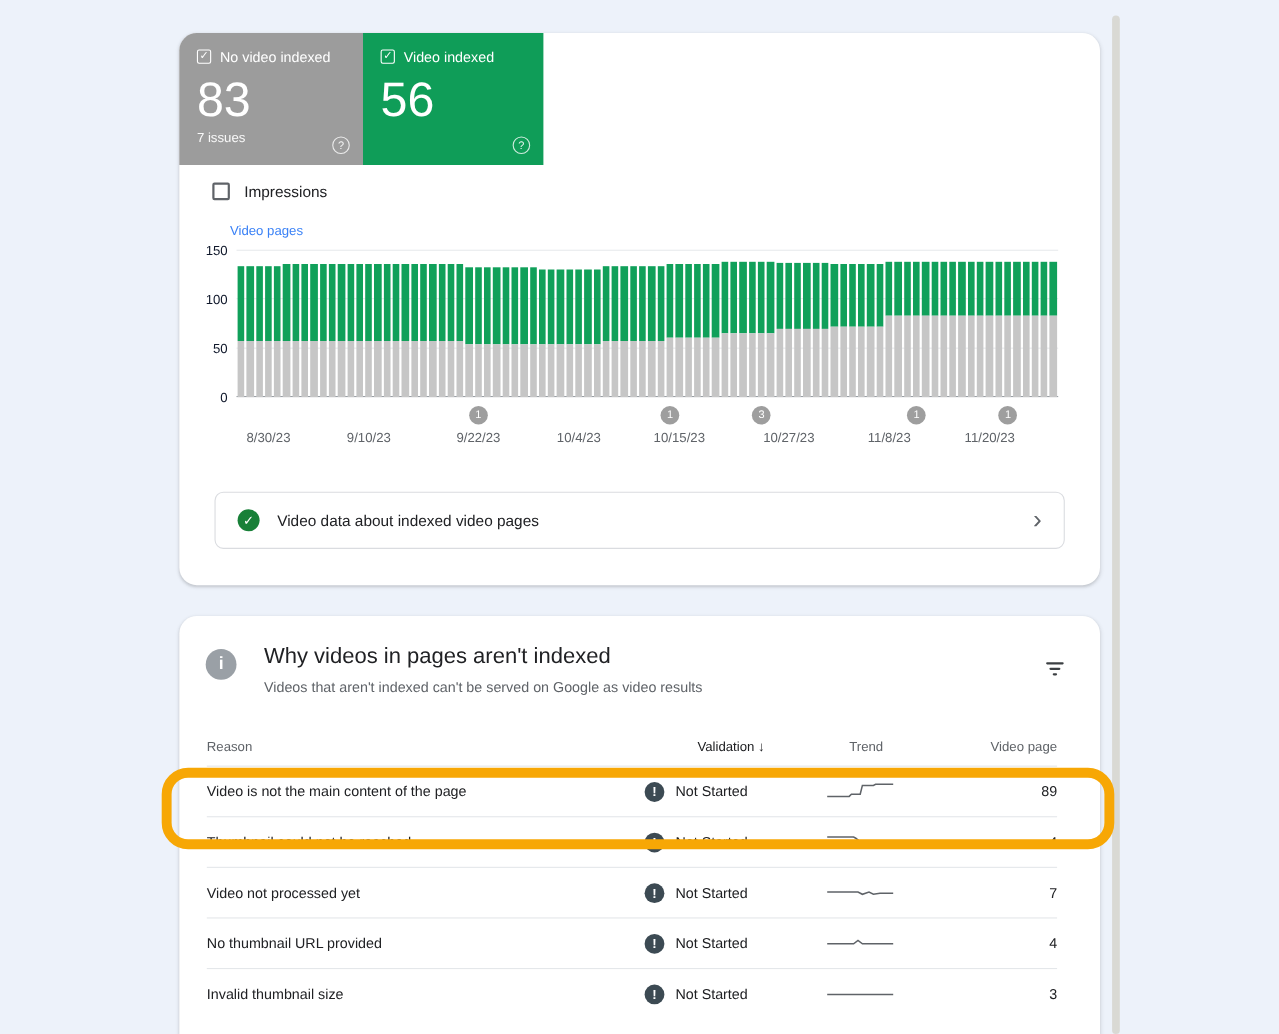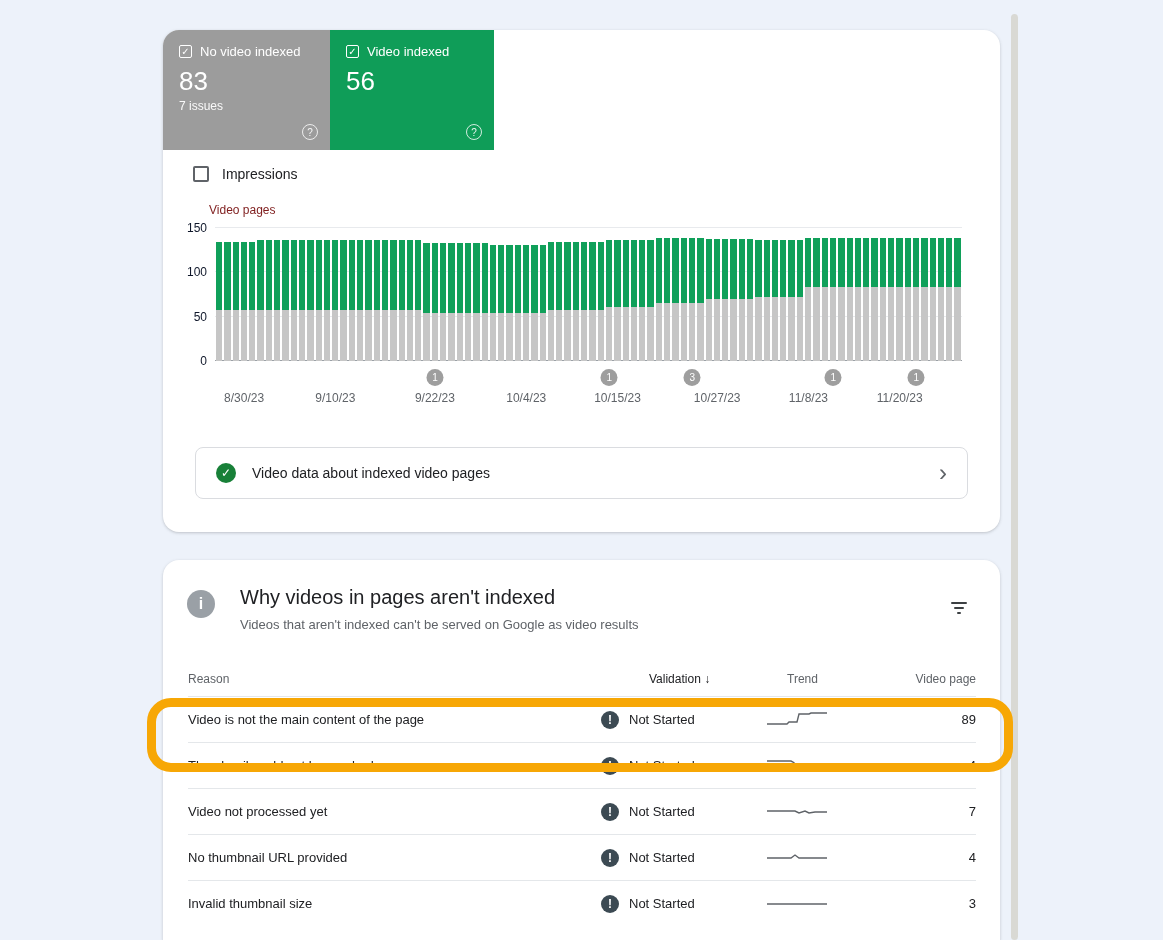--- a/index.html
+++ b/index.html
@@ -15,33 +15,33 @@
   #card2 { left:163px; top:560px; width:837px; height:380px; border-radius:16px 16px 0 0; }
 
   
   .tiles { display:flex; }
   .tile { height:120px; padding:14px 16px; position:relative; color:#fff; cursor:pointer; }
   .tile.gray  { width:167px; background:#9c9c9c; border-top-left-radius:16px; }
   .tile.green { width:164px; background:#0f9d58; }
   .tile-head { display:flex; align-items:center; gap:8px; font-size:13px; }
   .cb { width:13px; height:13px; border:1.5px solid #fff; border-radius:2px; flex:0 0 auto;
         display:flex; align-items:center; justify-content:center; font-size:10px; line-height:1; color:#fff; }
-  .tile-value { font-size:26px; font-weight:400; margin-top:8px; line-height:1.1; }
+  .tile-value { font-size:44px; font-weight:400; margin-top:8px; line-height:1.1; }
   .tile-issues { font-size:12px; margin-top:3px; opacity:.95; }
   .help { position:absolute; right:12px; bottom:10px; width:16px; height:16px;
           border:1.5px solid rgba(255,255,255,.8); border-radius:50%; font-size:10px;
           display:flex; align-items:center; justify-content:center; color:rgba(255,255,255,.9); cursor:pointer; }
 
   
   .imp { position:absolute; left:30px; top:136px; display:flex; align-items:center; gap:13px;
          font-size:14px; color:#202124; cursor:pointer; }
   .imp-box { width:16px; height:16px; border:2px solid #5f6368; border-radius:2px; background:#fff; }
 
   
-  .chart-ylabel { position:absolute; left:46px; top:173px; font-size:12px; color:#7f1d1d; }
+  .chart-ylabel { position:absolute; left:46px; top:173px; font-size:12px; color:#3b82f6; }
   #plot { position:absolute; left:52px; top:198px; width:747px; height:133px; }
   .gridline { position:absolute; left:0; right:0; height:1px; background:#e8eaed; }
   .gridline.zero { background:#9aa0a6; }
   .ylab { position:absolute; left:-48px; width:40px; text-align:right; font-size:12px; color:#0f172a; }
   #bars { position:absolute; left:0; bottom:0; width:100%; height:133px; display:flex; align-items:flex-end; }
   .bar { flex:1; margin:0 1px; display:flex; flex-direction:column; justify-content:flex-end; }
   .marker { position:absolute; top:141px; transform:translateX(-50%); width:17px; height:17px;
             border-radius:50%; background:#9e9e9e; color:#fff; font-size:10px;
             display:flex; align-items:center; justify-content:center; }
   .xlab { position:absolute; top:163px; transform:translateX(-50%); font-size:12px; color:#5f6368; white-space:nowrap; }
@@ -60,21 +60,21 @@
                 background:#9aa0a6; color:#fff; font-size:16px; font-weight:bold;
                 display:flex; align-items:center; justify-content:center; }
   .c2-title { position:absolute; left:77px; top:26px; font-size:20px; font-weight:400; color:#202124; }
   .c2-sub { position:absolute; left:77px; top:57px; font-size:13px; color:#5f6368; }
   .filter-btn { position:absolute; right:30px; top:42px; width:22px; height:16px;
                 display:flex; flex-direction:column; align-items:center; gap:3px; cursor:pointer; }
   .filter-btn i { display:block; height:2px; background:#3c4043; border-radius:1px; }
   .filter-btn i:nth-child(1){ width:16px; } .filter-btn i:nth-child(2){ width:10px; } .filter-btn i:nth-child(3){ width:4px; }
 
   
-  .tbl { position:absolute; left:25px; right:24px; top:112px; }
+  .tbl { position:absolute; left:25px; right:39px; top:112px; }
   .thead { display:grid; grid-template-columns:1fr 138px 110px 79px; font-size:12px; color:#5f6368; padding-bottom:10px; }
   .thead .validation { color:#202124; }
   .thead .right { text-align:right; }
   .trow { display:grid; grid-template-columns:1fr 138px 110px 79px; align-items:center; height:46px;
           border-top:1px solid #e4e7ea; font-size:13px; color:#202124; cursor:pointer;gap:24px; }
   .cell-val { display:flex; align-items:center; gap:10px; }
   .vi { width:18px; height:18px; border-radius:50%; background:#3c4a53; color:#fff; font-weight:bold;
         font-size:12px; display:inline-flex; align-items:center; justify-content:center; flex:0 0 auto; }
   .cell-count { text-align:right; }
 

